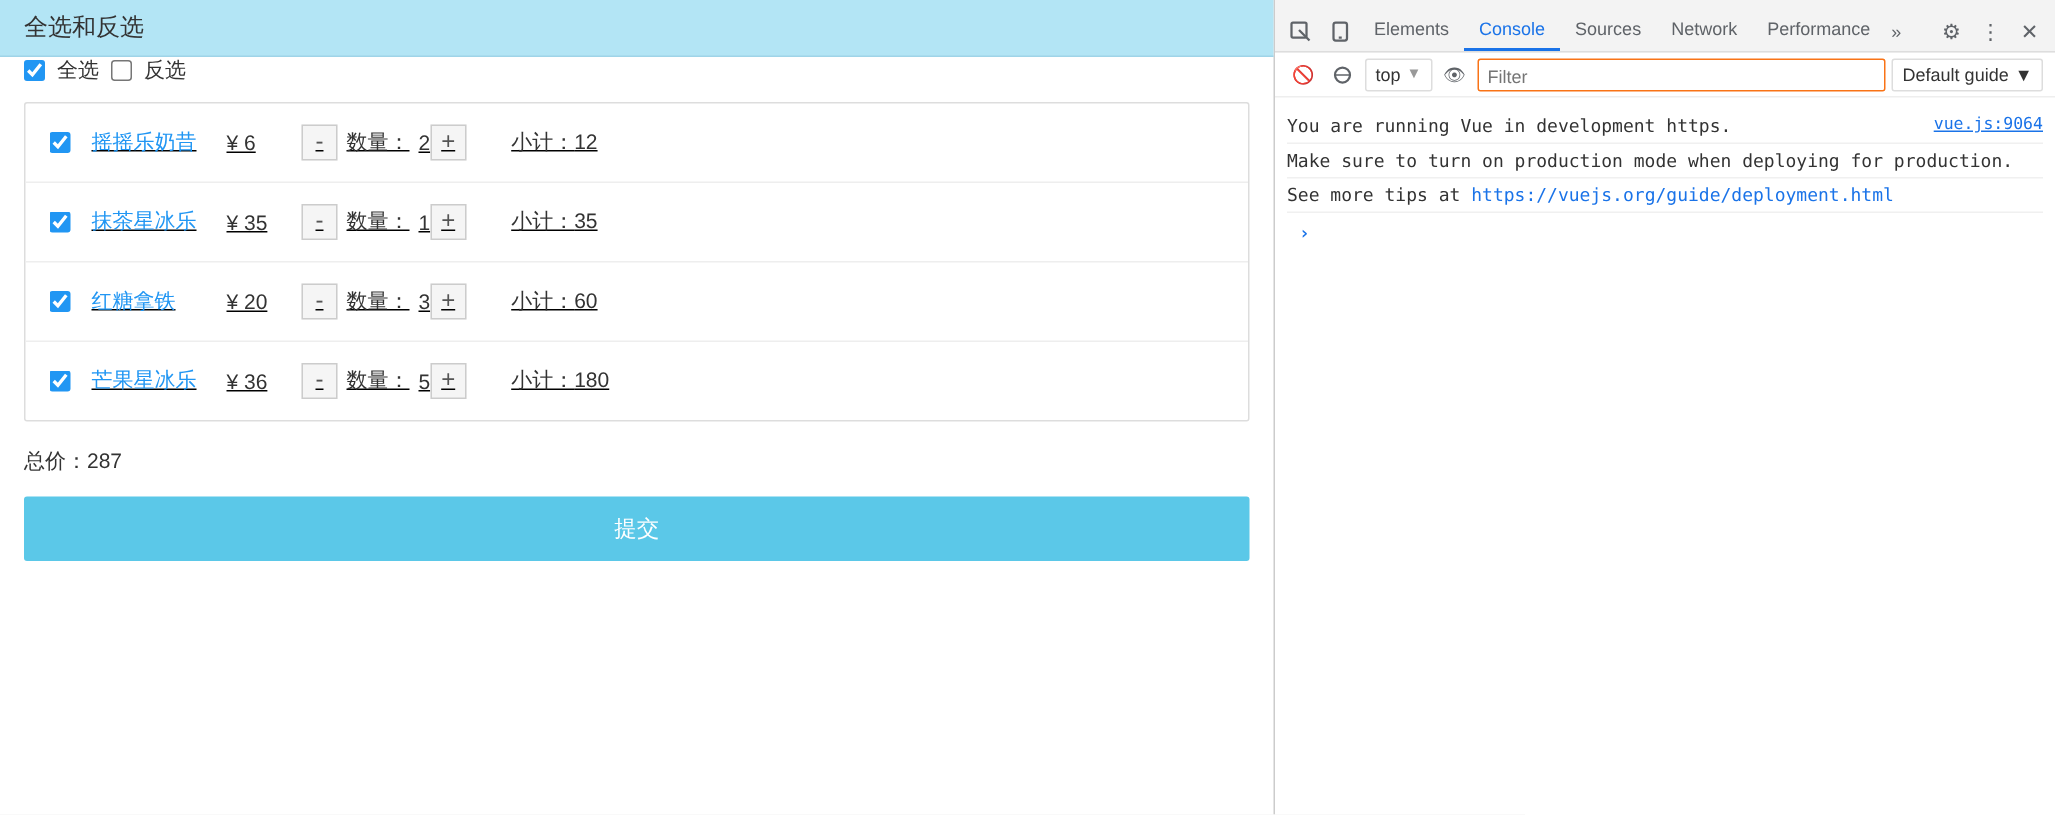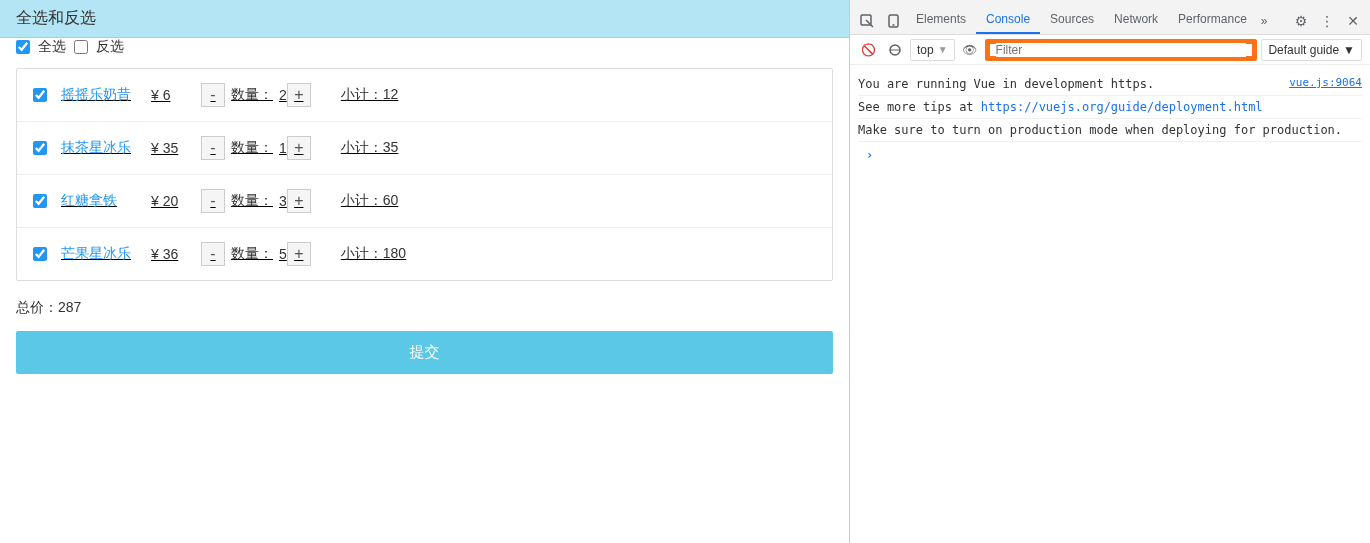--- a/index.html
+++ b/index.html
@@ -253,22 +253,22 @@
     }
 
     .toolbar-select-arrow {
       font-size: 10px;
       color: #999;
     }
 
     .toolbar-filter {
       flex: 1;
       display: flex;
-      align-items: center;
-      border: 5px solid #f97316;
+      align-items: flex-end;
+      border: 1px solid #f97316;
       border-radius: 2px;
       padding: 2px 6px;
       background: #fff;
       height: 22px;
       gap: 4px;
     }
 
     .toolbar-filter input {
       border: none;
       outline: none;
@@ -483,22 +483,22 @@
       <span>▼</span>
     </div>
   </div>
 
   <div class="console-output">
     <div class="console-msg">
       <span class="console-msg-text">You are running Vue in development https.</span>
       <span class="console-source">vue.js:9064</span>
     </div>
     <div class="console-msg">
+      <span class="console-msg-text">Make sure to turn on production mode when deploying for production.</span>
+    </div>
+    <div class="console-msg">
       <span class="console-msg-text">See more tips at <a class="console-link" href="#">https://vuejs.org/guide/deployment.html</a></span>
-    </div>
-    <div class="console-msg">
-      <span class="console-msg-text">Make sure to turn on production mode when deploying for production.</span>
     </div>
     <div class="console-prompt">
       <span class="console-prompt-arrow">›</span>
     </div>
   </div>
 </div>
 
 </body></html>

